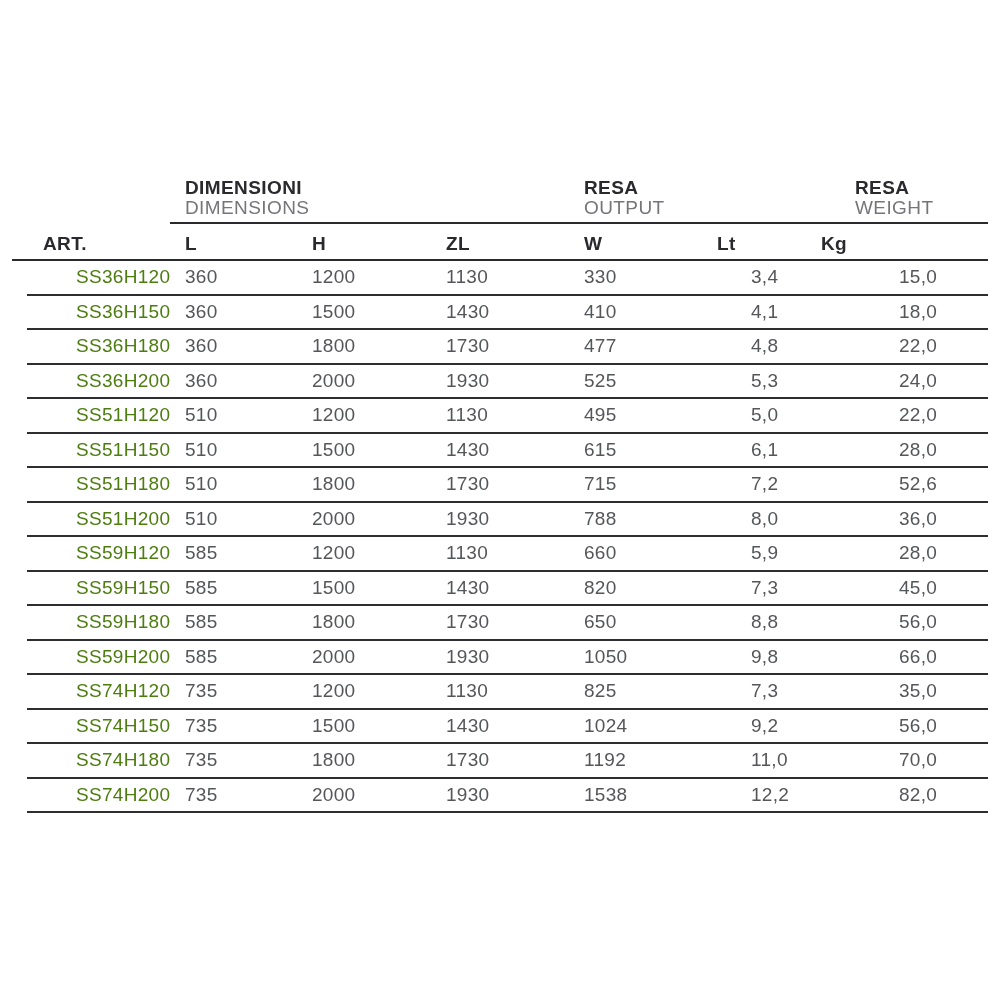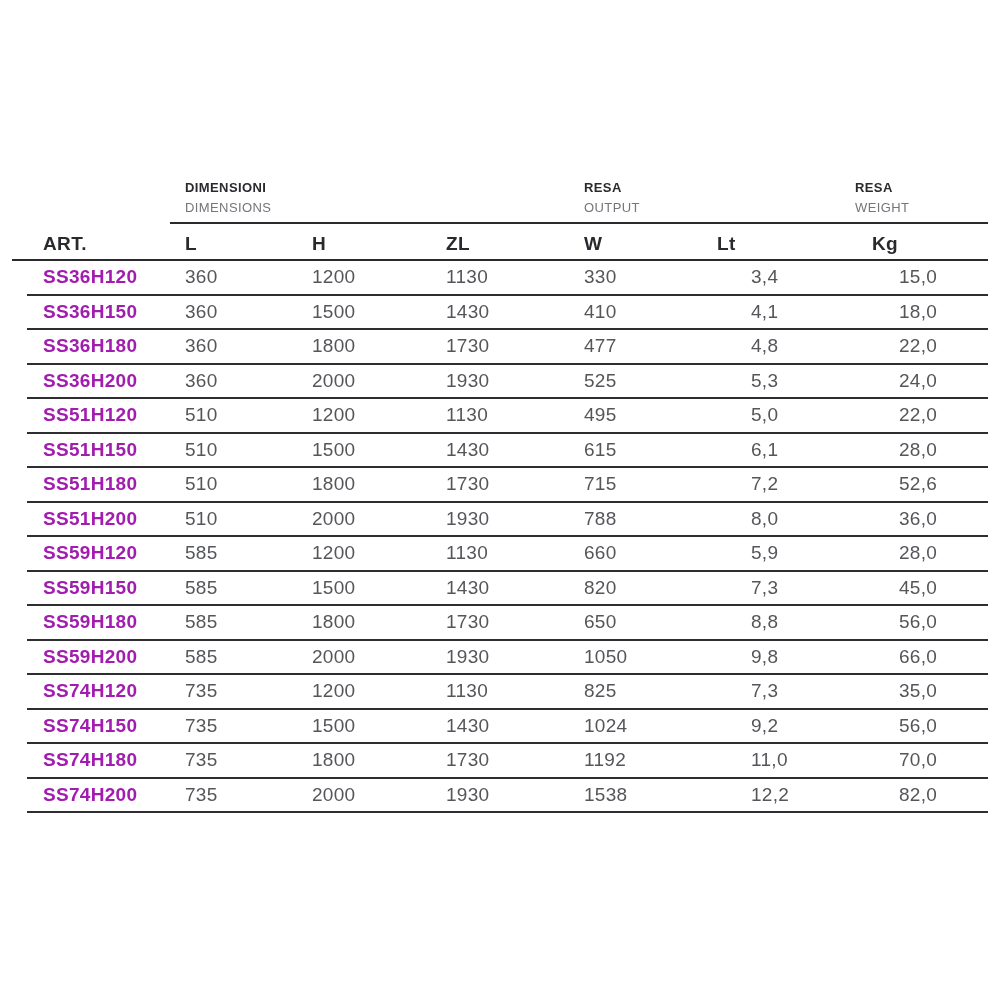--- a/index.html
+++ b/index.html
@@ -10,21 +10,21 @@
     height: 1000px;
     background: #ffffff;
     font-family: "Liberation Sans", sans-serif;
     overflow: hidden;
   }
   
   .group {
     position: absolute;
     top: 178px;
     line-height: 20px;
-    font-size: 13px;
+    font-size: 19px;
     letter-spacing: 0.4px;
   }
   .group .it { color: #2a2a2e; font-weight: 600; display: block; }
   .group .en { color: #75757a; font-weight: 400; display: block; }
   .g-dim { left: 185px; }
   .g-resa { left: 584px; }
   .g-cap { left: 717px; }
   .g-peso { left: 855px; }
 
   .group-underline {
@@ -44,21 +44,21 @@
     color: #2a2a2e;
     font-weight: 600;
     letter-spacing: 0.4px;
   }
   .ch0 { left: 43px; }
   .ch1 { left: 185px; }
   .ch2 { left: 312px; }
   .ch3 { left: 446px; }
   .ch4 { left: 584px; }
   .ch5 { left: 717px; }
-  .ch6 { left: 872px; }
+  .ch6 { left: 821px; }
 
   .head-line {
     position: absolute;
     top: 259px;
     left: 12px;
     width: 976px;
     height: 2px;
     background: #2a2a2e;
   }
 
@@ -77,21 +77,21 @@
   .cell {
     position: absolute;
     top: 50%;
     transform: translateY(-50%);
     font-size: 19px;
     color: #55565a;
     font-weight: 400;
     letter-spacing: 0.3px;
     white-space: nowrap;
   }
-  .cell.art { color: #a21caf; font-weight: 700; }
+  .cell.art { color: #4d7c0f; font-weight: 400; margin-left: 33px; }
   .c0 { left: 16px; }
   .c1 { left: 158px; }
   .c2 { left: 285px; }
   .c3 { left: 419px; }
   .c4 { left: 557px; }
   .c5 { left: 724px; }
   .c6 { left: 872px; }
 </style>
 </head>
 <body>

